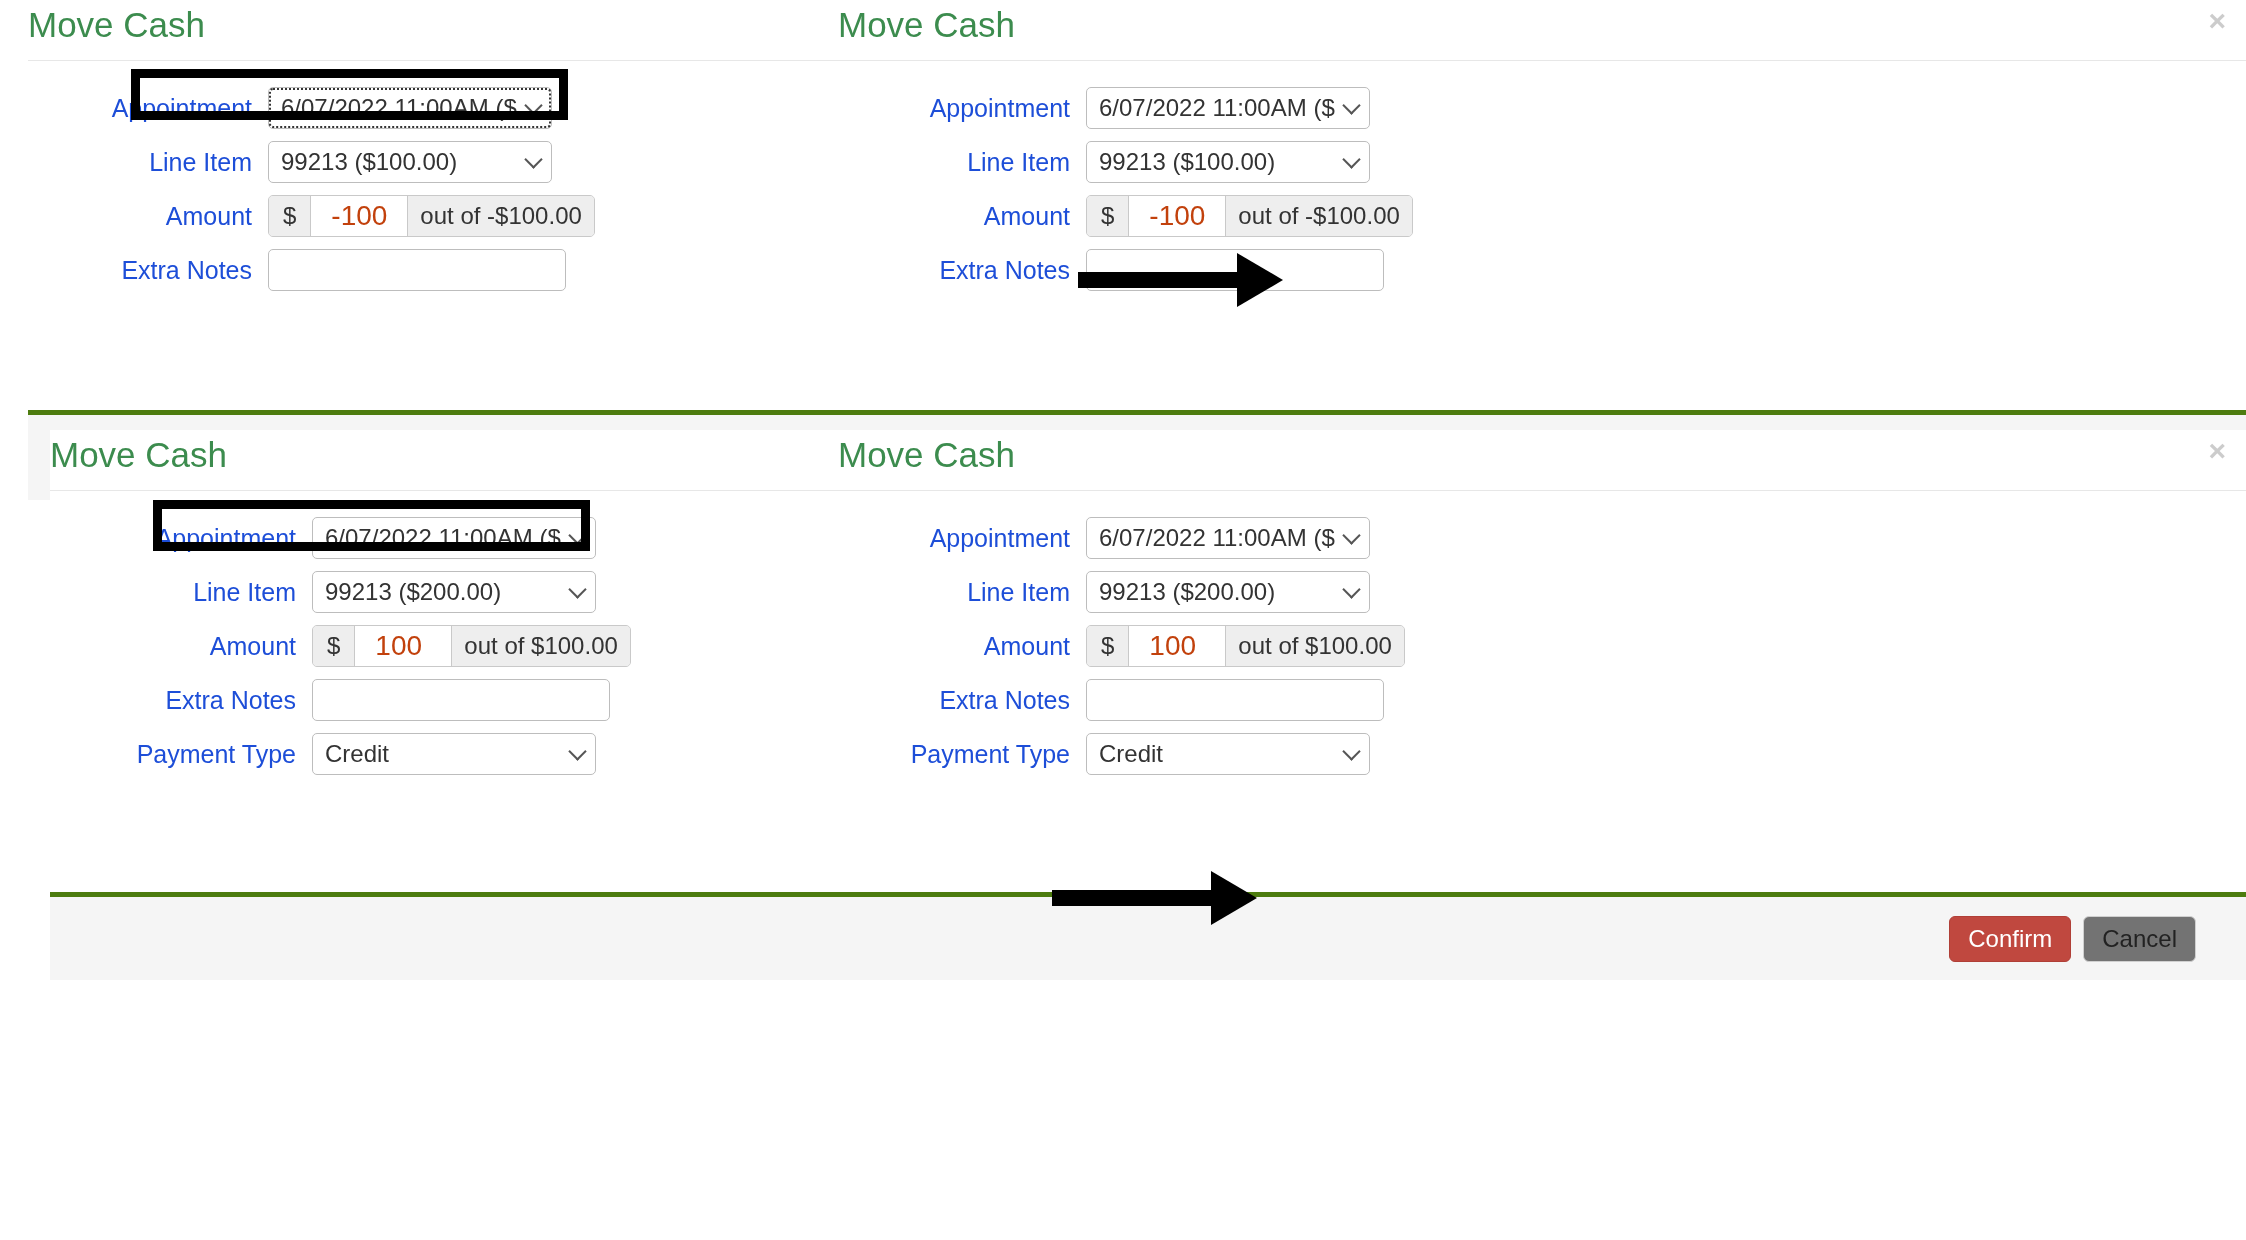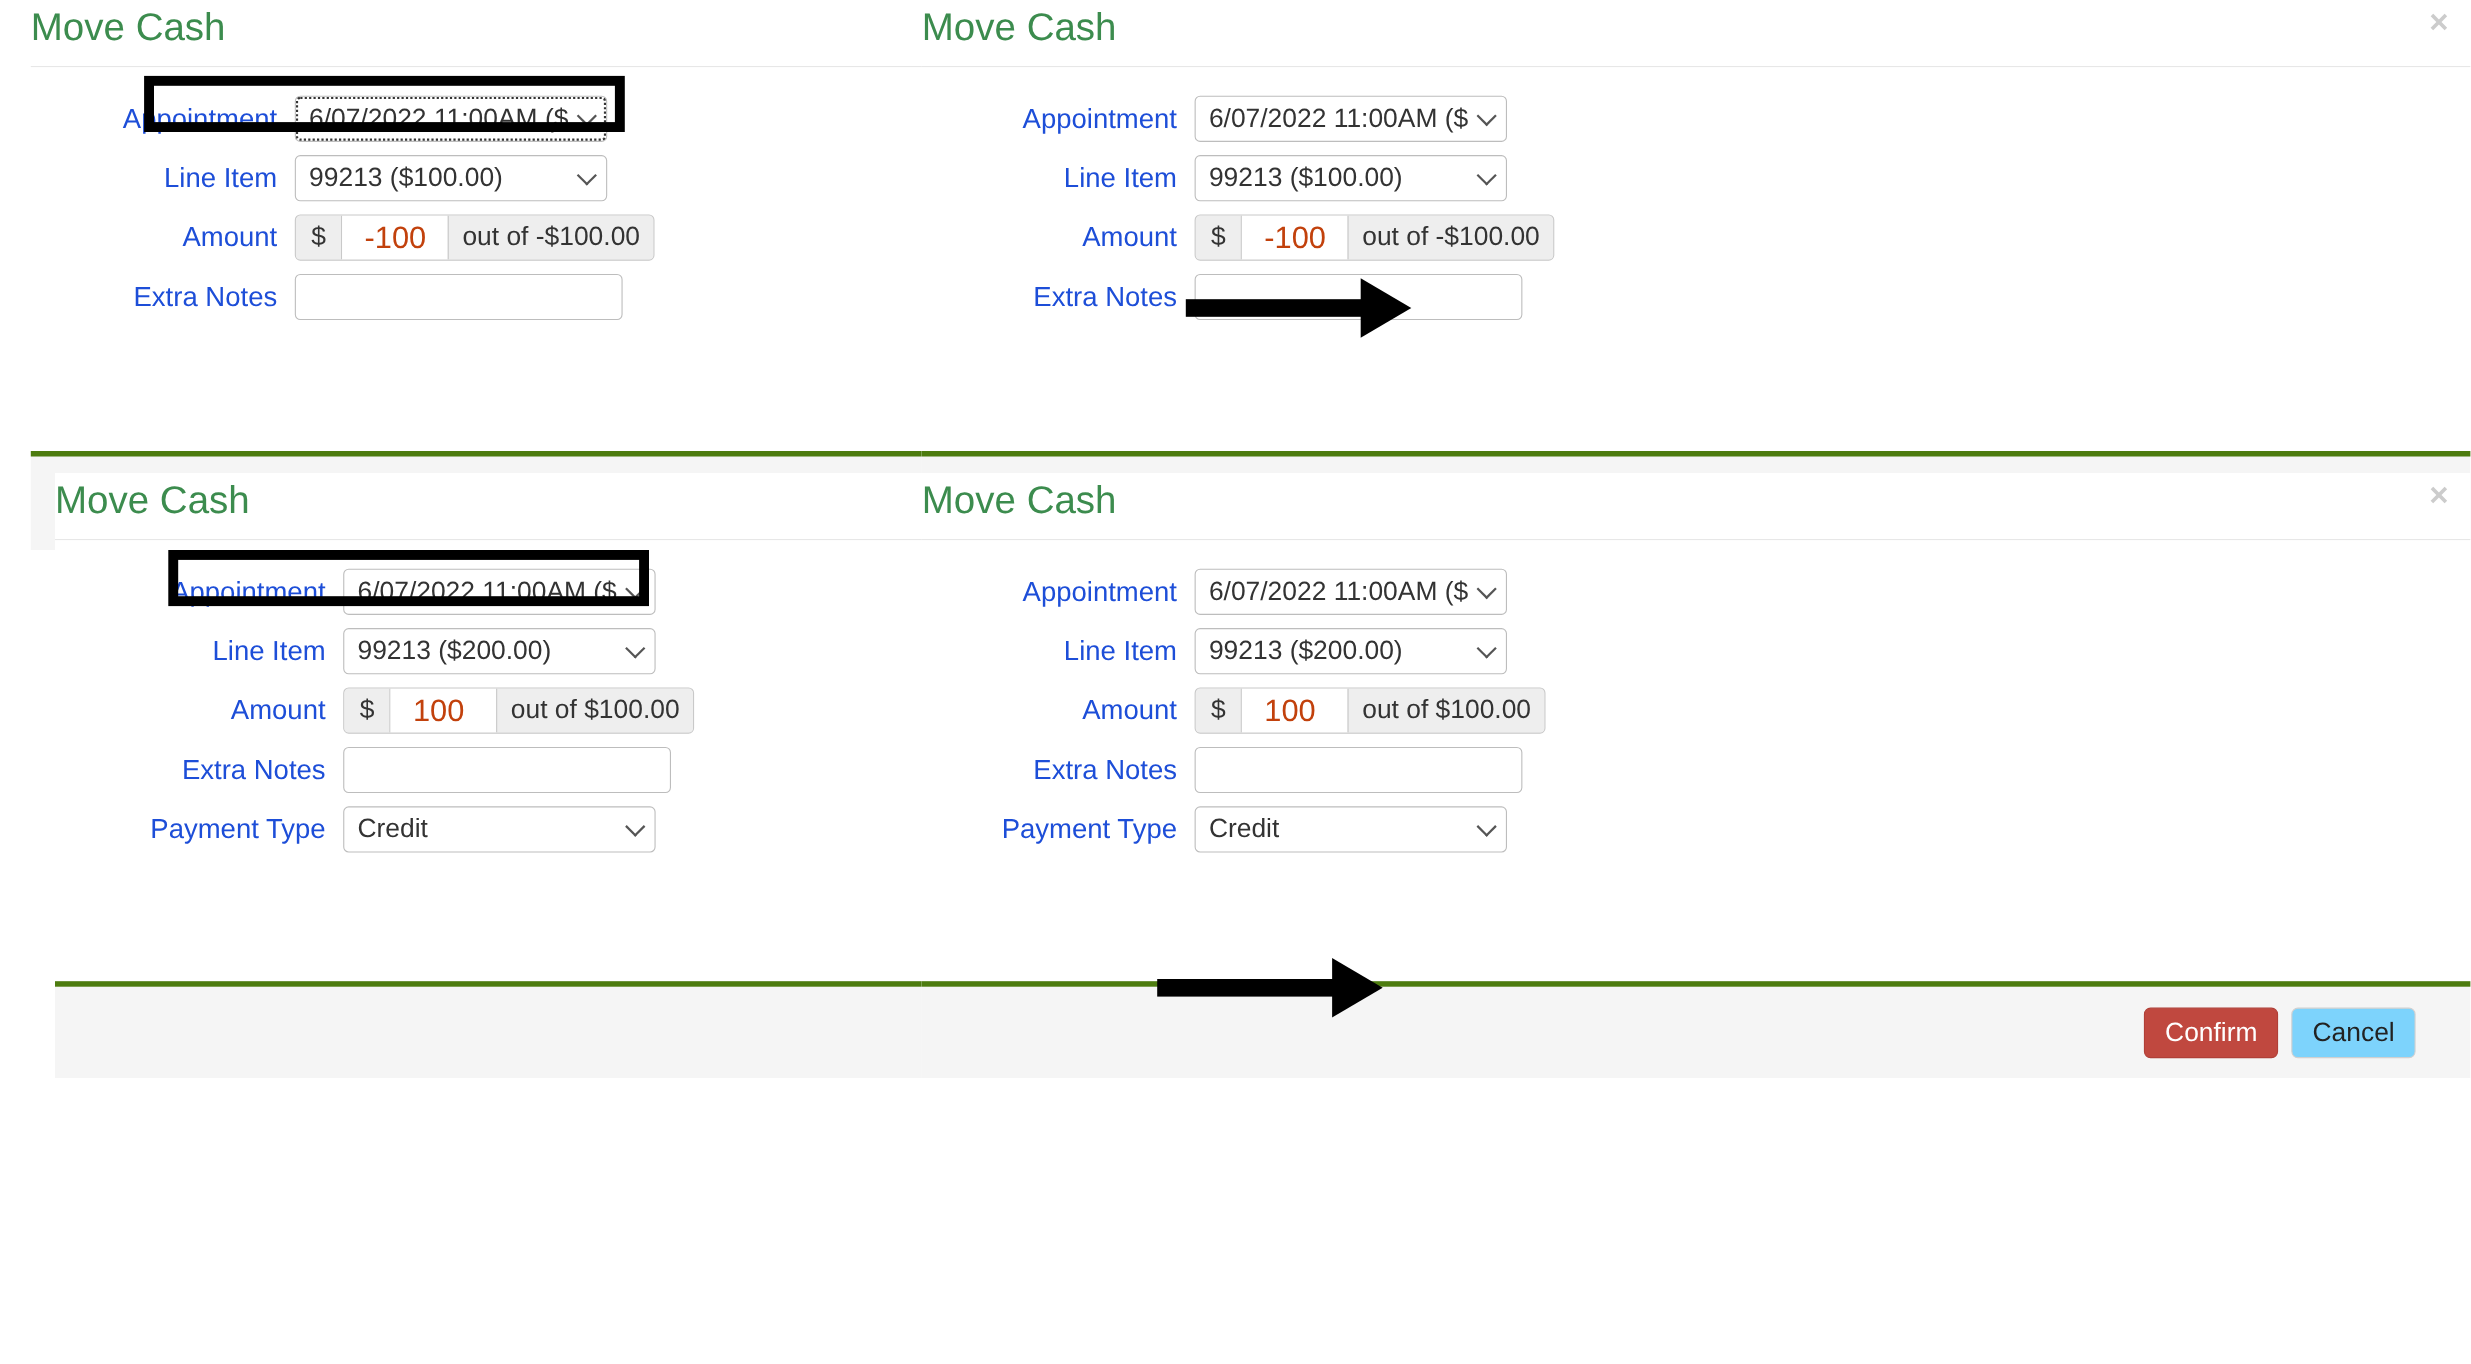--- a/index.html
+++ b/index.html
@@ -198,21 +198,21 @@
     background: #2f6fc0;
     color: #ffffff;
     border-color: #2c66b0;
   }
   .btn-danger {
     background: #c0483f;
     color: #ffffff;
     border-color: #b03f37;
   }
   .btn-default {
-    background: #7dd3fc;
+    background: #737373;
     color: #222222;
     border-color: #d0d0d0;
   }
 
   
   .highlight-box {
     position: absolute;
     border: 9px solid #000000;
     background: transparent;
     pointer-events: none;

